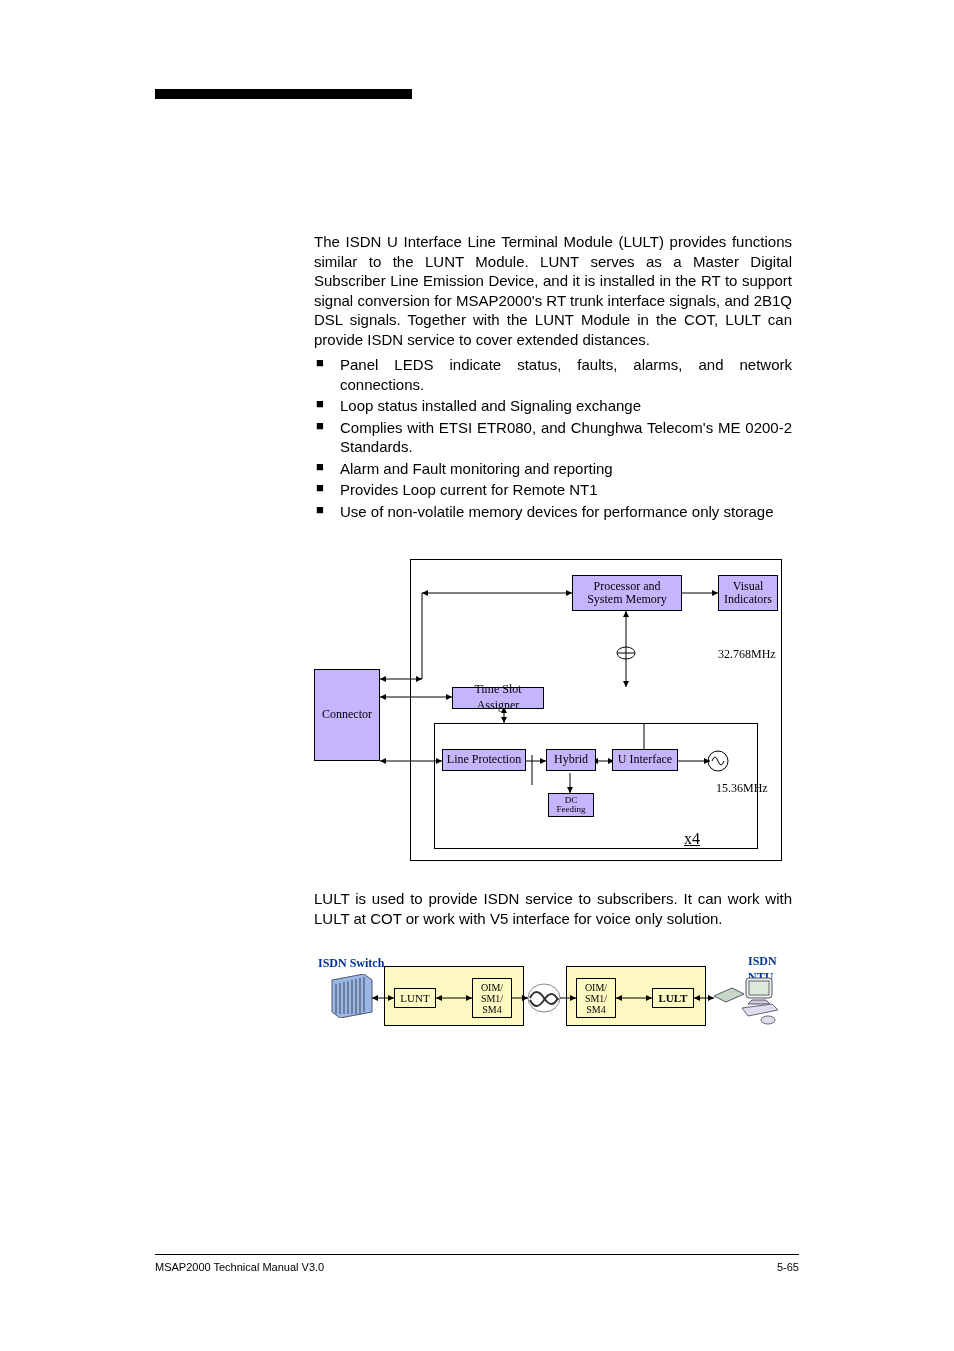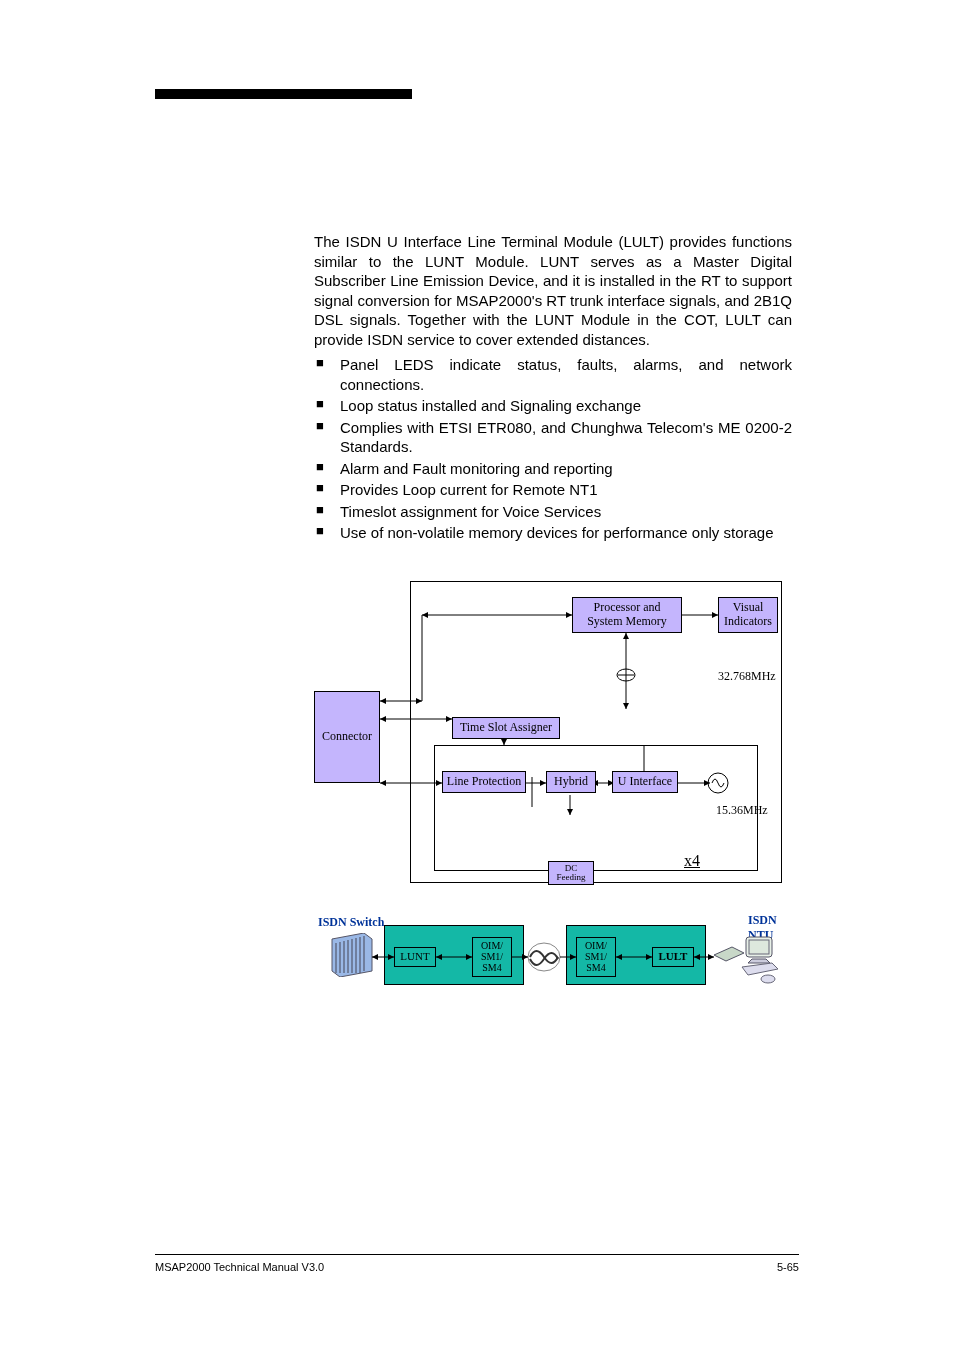--- a/index.html
+++ b/index.html
@@ -106,21 +106,21 @@
     margin-top: 24px;
   }
   .d2-box {
     position: absolute;
     border: 1px solid #000;
     display: flex;
     align-items: center;
     justify-content: center;
     text-align: center;
     box-sizing: border-box;
-    background: #14b8a6;
+    background: #fef9c3;
   }
   .d2-label-blue {
     position: absolute;
     color: #003399;
     font-weight: bold;
     font-size: 12px;
     font-family: "Times New Roman", serif;
   }
 
   .para2 {
@@ -149,21 +149,20 @@
   <div class="content">
 
     <div class="para1">The ISDN U Interface Line Terminal Module (LULT) provides functions similar to the LUNT Module.  LUNT serves as a Master Digital Subscriber Line Emission Device, and it is installed in the RT to support signal conversion for MSAP2000's RT trunk interface signals, and 2B1Q DSL signals.   Together with the LUNT Module in the COT, LULT can provide ISDN service to cover extended distances.</div>
 
     <ul class="features">
       <li>Panel LEDS indicate status, faults, alarms, and network connections.</li>
       <li>Loop status installed and Signaling exchange</li>
       <li>Complies with ETSI ETR080, and Chunghwa Telecom's ME 0200-2 Standards.</li>
       <li>Alarm and Fault monitoring and reporting</li>
       <li>Provides Loop current for Remote NT1</li>
-      <li>Timeslot assignment for Voice Services</li>
       <li>Use of non-volatile memory devices for performance only storage</li>
     </ul>
 
     <div class="diagram1">
       <div class="d1-outer"></div>
       <div class="d1-inner"></div>
 
       <div class="d1-box" style="left:0; top:120px; width:66px; height:92px;">Connector</div>
 
       <div class="d1-box" style="left:258px; top:26px; width:110px; height:36px; line-height:1.1;">Processor and System Memory</div>
@@ -207,37 +206,38 @@
 
         <line x1="256" y1="224" x2="256" y2="244" stroke="#000" marker-end="url(#ah)"></line>
 
         <line x1="190" y1="158" x2="190" y2="174" stroke="#000" marker-end="url(#ah)" marker-start="url(#ahS)"></line>
 
         <line x1="330" y1="174" x2="330" y2="200" stroke="#000"></line>
 
         <g transform="translate(312,104)"></g>
       </svg>
 
-      <div class="d1-box" style="left:138px; top:146px; width:108px; height:22px;">Time Slot Assigner</div>
+      <div class="d1-box" style="left:138px; top:138px; width:92px; height:22px;">Time Slot Assigner</div>
 
       <span class="d1-label" style="left:404px; top:98px;">32.768MHz</span>
 
       <div class="d1-box" style="left:128px; top:200px; width:84px; height:22px;">Line Protection</div>
 
       <div class="d1-box" style="left:232px; top:200px; width:50px; height:22px;">Hybrid</div>
 
       <div class="d1-box" style="left:298px; top:200px; width:66px; height:22px;">U Interface</div>
 
-      <div class="d1-box" style="left:234px; top:244px; width:46px; height:24px; font-size:9px; line-height:1;margin-top:46px;">DC Feeding</div>
+      <div class="d1-box" style="left:234px; top:244px; width:46px; height:24px; font-size:9px; line-height:1;">DC Feeding</div>
 
       <span class="d1-label" style="left:402px; top:232px;">15.36MHz</span>
 
       <span class="d1-label" style="left:370px; top:280px; font-size:16px; text-decoration:underline;">x4</span>
     </div>
 
+    <div class="para2">LULT is used to provide ISDN service to subscribers. It can work with LULT at COT or work with V5 interface for voice only solution.</div>
 
     <div class="diagram2">
 
       <span class="d2-label-blue" style="left:4px; top:4px;">ISDN Switch</span>
       <svg style="position:absolute; left:14px; top:22px;" width="48" height="44">
         <path d="M4,6 L36,0 L44,6 L44,38 L12,44 L4,38 Z" fill="#9ab8e6" stroke="#556"></path>
         <g stroke="#445" stroke-width="1">
           <line x1="8" y1="10" x2="8" y2="40"></line>
             <line x1="12" y1="9" x2="12" y2="40"></line>
           <line x1="16" y1="8" x2="16" y2="40"></line>

